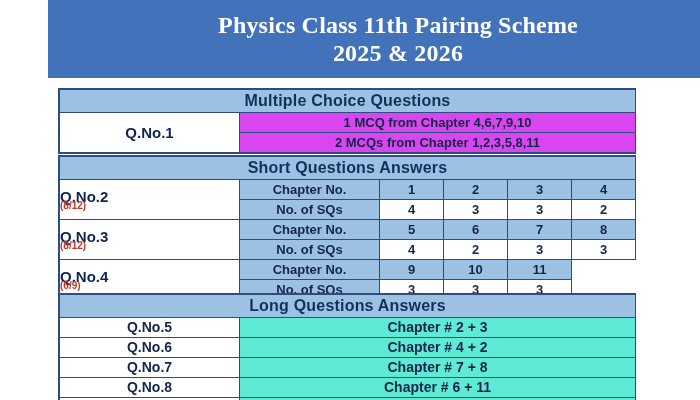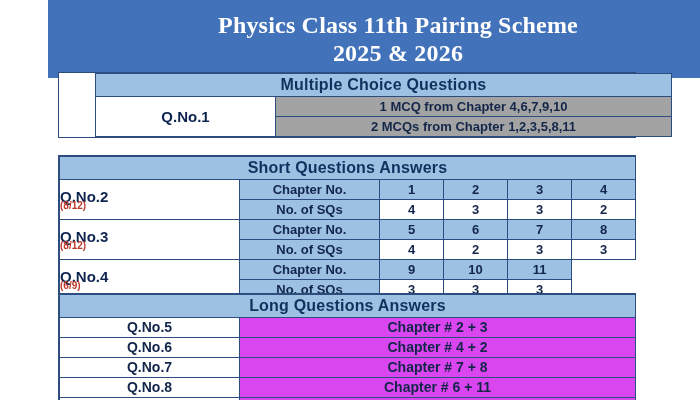--- a/index.html
+++ b/index.html
@@ -99,43 +99,43 @@
   }
   .qcell-inner {
     display: flex;
     flex-direction: column;
     justify-content: center;
     align-items: flex-start;
     height: 100%;
     line-height: 15px;
   }
   .mcq-row {
-    background: #a3a3a3;
+    background: #d946ef;
     font-size: 13px;
   }
   .lq-answer {
-    background: #d946ef;
+    background: #5eead4;
     font-size: 14px;
   }
   .lq-label {
     background: #ffffff;
     font-size: 14px;
   }
 </style>
 </head>
 <body>
 
 <div id="page">
 
   <div class="banner">
     <div class="banner-line">Physics Class 11th Pairing Scheme</div>
     <div class="banner-line">2025 &amp; 2026</div>
   </div>
 
-  <div class="block" style="top:72px;padding-left:36px;">
+  <div class="block" style="top:88px;">
     <table>
       <colgroup>
           <col style="width:180px">
           <col style="width:396px">
         </colgroup>
       <tbody>
           <tr>
         <td class="sec-head" colspan="2">Multiple Choice Questions</td>
       </tr>
       <tr>

